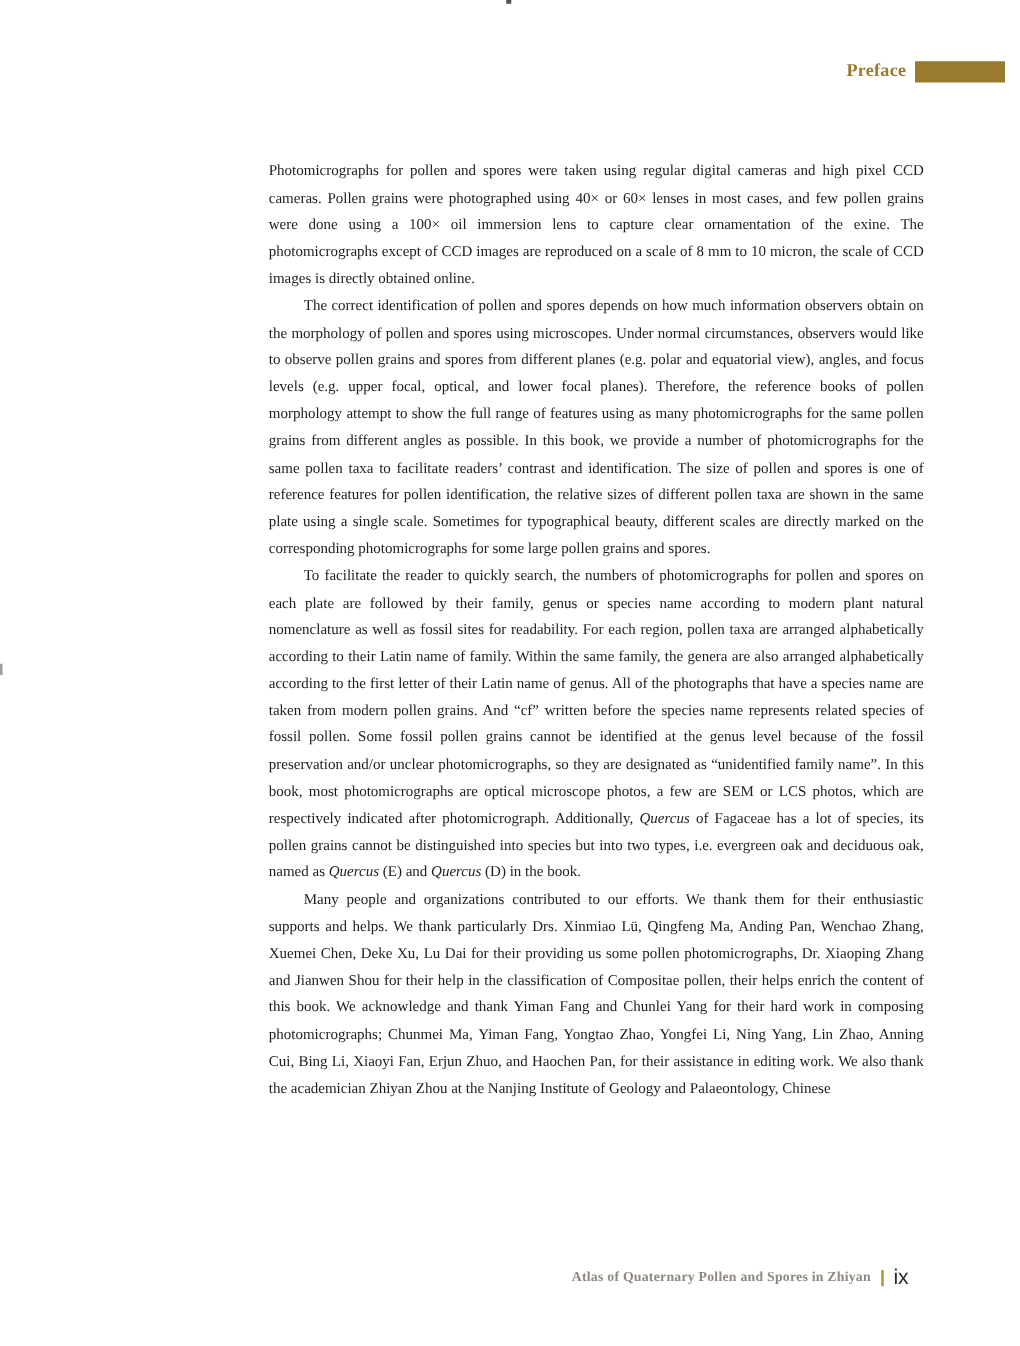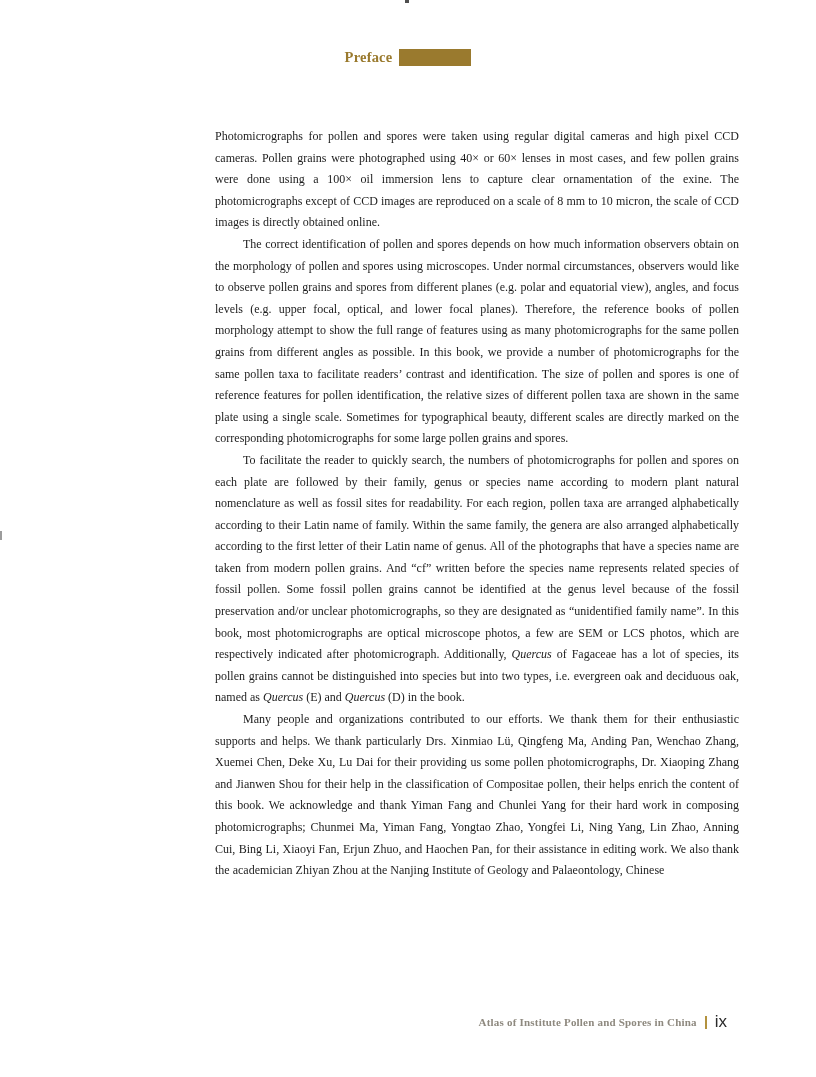--- a/index.html
+++ b/index.html
@@ -9,24 +9,24 @@
     height: 1077px;
     background: #ffffff;
     overflow: hidden;
     font-family: "Liberation Serif", serif;
   }
   
   .running-head {
     position: absolute;
     top: 49px;
     left: 0;
-    right: 0;
+    right: 12px;
     height: 17px;
     display: flex;
-    justify-content: center;
+    justify-content: flex-end;
     align-items: center;
   }
   .preface-label {
     color: #9a7a2e;
     font-weight: bold;
     font-size: 14.5px;
     letter-spacing: 0.2px;
     margin-right: 7px;
     line-height: 17px;
   }
@@ -94,18 +94,18 @@
   </header>
 
   <main class="text-block" id="paragraphs">
       <p class="para"><span>Photomicrographs for pollen and spores were taken using regular digital cameras and high pixel CCD cameras. Pollen grains were photographed using 40× or 60× lenses in most cases, and few pollen grains were done using a 100× oil immersion lens to capture clear ornamentation of the exine. The photomicrographs except of CCD images are reproduced on a scale of 8 mm to 10 micron, the scale of CCD images is directly obtained online.</span></p>
       <p class="para indent"><span>The correct identification of pollen and spores depends on how much information observers obtain on the morphology of pollen and spores using microscopes. Under normal circumstances, observers would like to observe pollen grains and spores from different planes (e.g. polar and equatorial view), angles, and focus levels (e.g. upper focal, optical, and lower focal planes). Therefore, the reference books of pollen morphology attempt to show the full range of features using as many photomicrographs for the same pollen grains from different angles as possible. In this book, we provide a number of photomicrographs for the same pollen taxa to facilitate readers’ contrast and identification. The size of pollen and spores is one of reference features for pollen identification, the relative sizes of different pollen taxa are shown in the same plate using a single scale. Sometimes for typographical beauty, different scales are directly marked on the corresponding photomicrographs for some large pollen grains and spores.</span></p>
       <p class="para indent"><span>To facilitate the reader to quickly search, the numbers of photomicrographs for pollen and spores on each plate are followed by their family, genus or species name according to modern plant natural nomenclature as well as fossil sites for readability. For each region, pollen taxa are arranged alphabetically according to their Latin name of family. Within the same family, the genera are also arranged alphabetically according to the first letter of their Latin name of genus. All of the photographs that have a species name are taken from modern pollen grains. And “cf” written before the species name represents related species of fossil pollen. Some fossil pollen grains cannot be identified at the genus level because of the fossil preservation and/or unclear photomicrographs, so they are designated as “unidentified family name”. In this book, most photomicrographs are optical microscope photos, a few are SEM or LCS photos, which are respectively indicated after photomicrograph. Additionally, </span><span class="italic">Quercus</span><span> of Fagaceae has a lot of species, its pollen grains cannot be distinguished into species but into two types, i.e. evergreen oak and deciduous oak, named as </span><span class="italic">Quercus</span><span> (E) and </span><span class="italic">Quercus</span><span> (D) in the book.</span></p>
       <p class="para indent"><span>Many people and organizations contributed to our efforts. We thank them for their enthusiastic supports and helps. We thank particularly Drs. Xinmiao Lü, Qingfeng Ma, Anding Pan, Wenchao Zhang, Xuemei Chen, Deke Xu, Lu Dai for their providing us some pollen photomicrographs, Dr. Xiaoping Zhang and Jianwen Shou for their help in the classification of Compositae pollen, their helps enrich the content of this book. We acknowledge and thank Yiman Fang and Chunlei Yang for their hard work in composing photomicrographs; Chunmei Ma, Yiman Fang, Yongtao Zhao, Yongfei Li, Ning Yang, Lin Zhao, Anning Cui, Bing Li, Xiaoyi Fan, Erjun Zhuo, and Haochen Pan, for their assistance in editing work. We also thank the academician Zhiyan Zhou at the Nanjing Institute of Geology and Palaeontology, Chinese</span></p>
     </main>
 
   <footer class="running-foot">
-    <span class="book-title">Atlas of Institute Pollen and Spores in China</span>
+    <span class="book-title">Atlas of Quaternary Pollen and Spores in Zhiyan</span>
     <span class="foot-sep"></span>
     <span class="page-number">ix</span>
   </footer>
 
 </div>
 
 </body></html>

